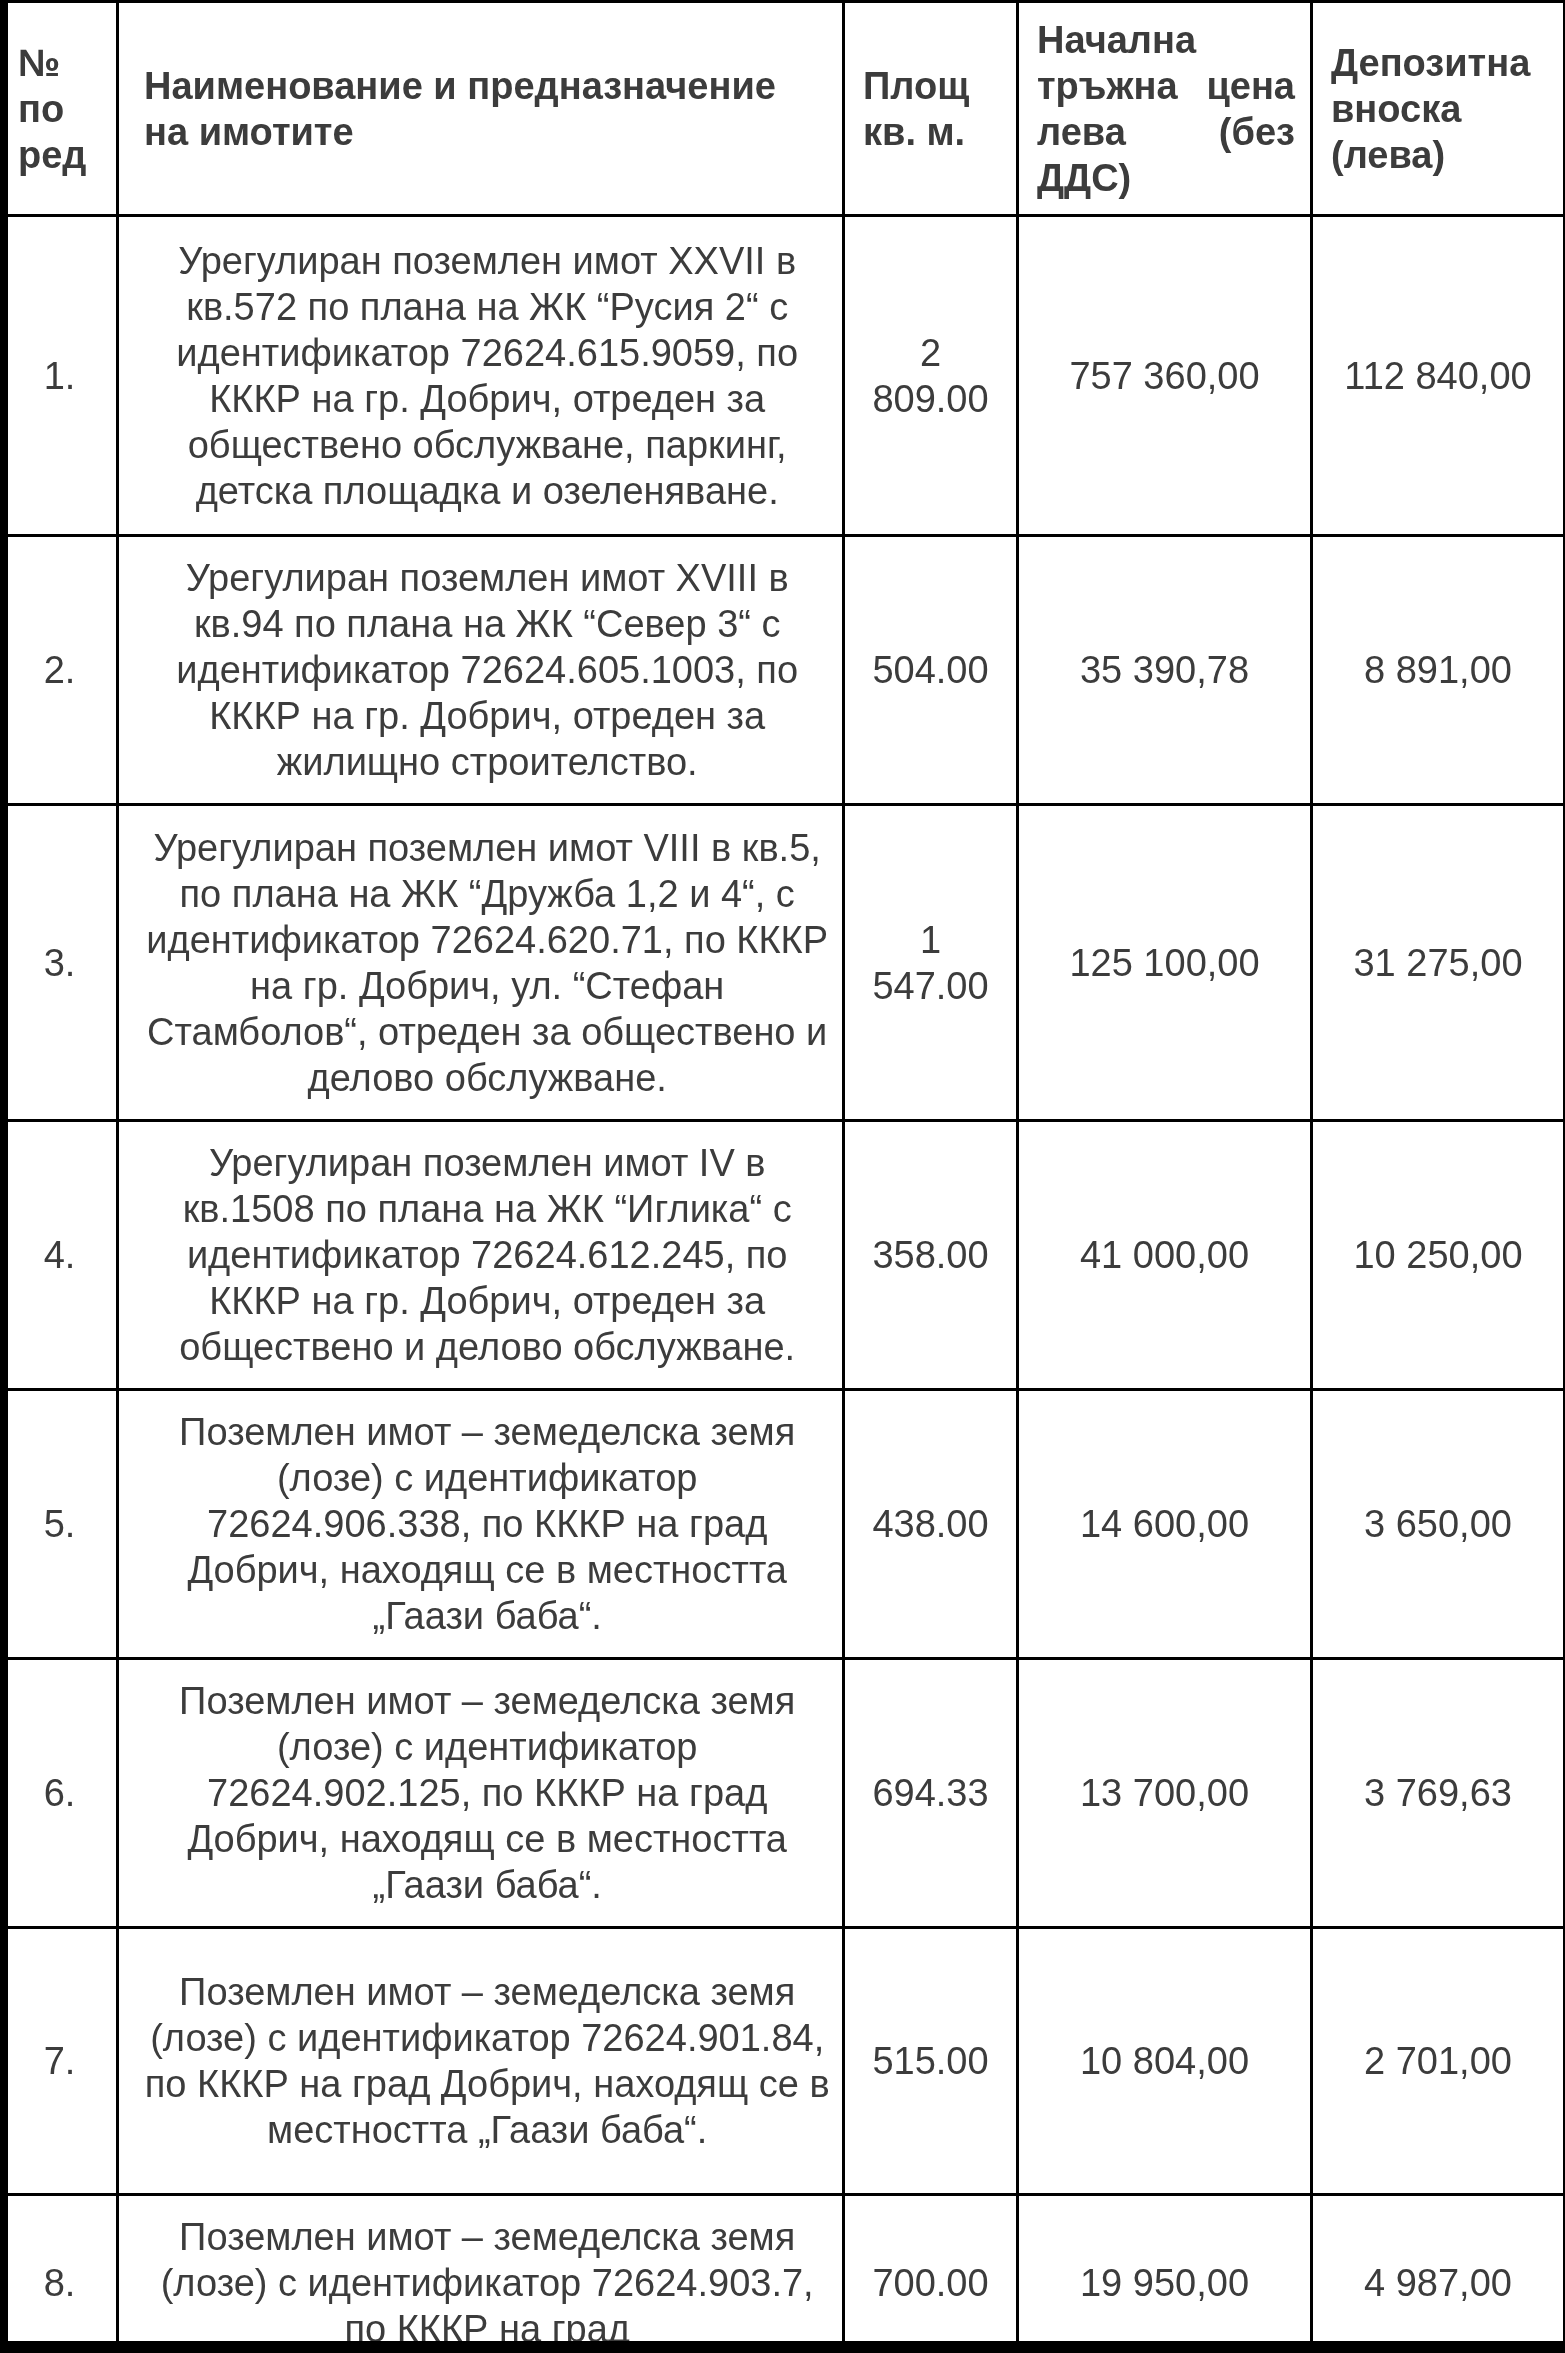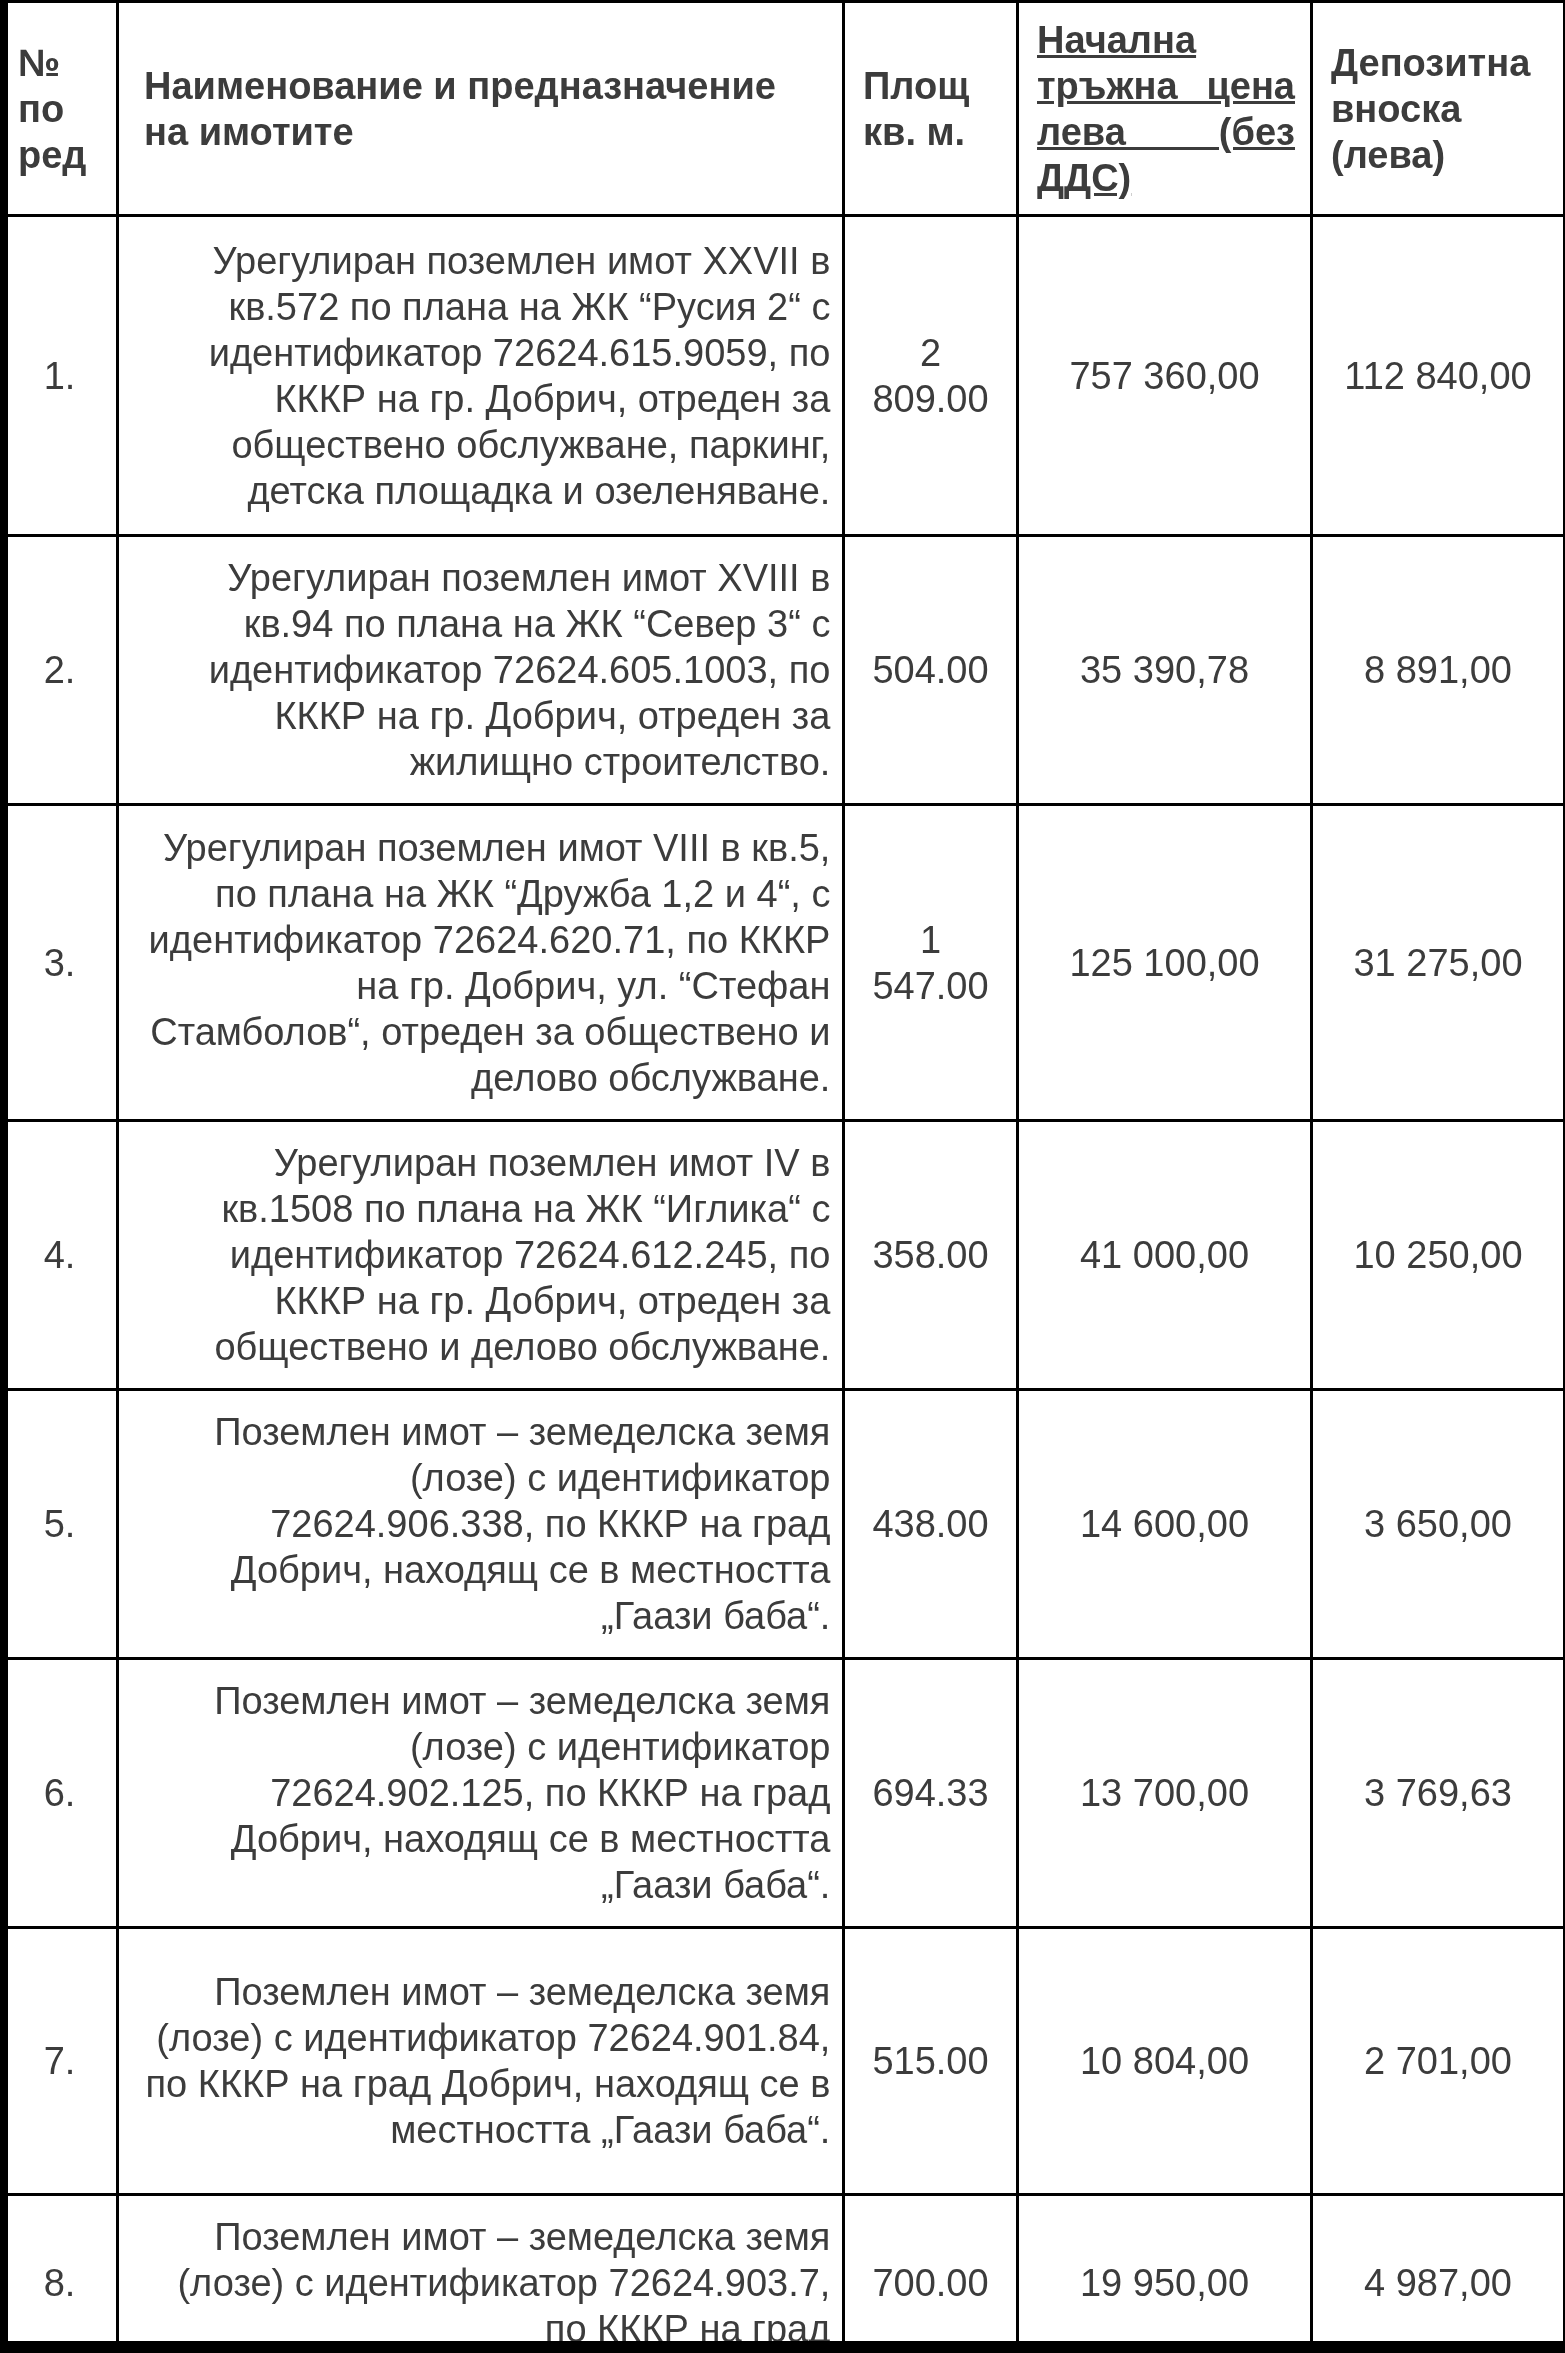--- a/index.html
+++ b/index.html
@@ -39,29 +39,29 @@
   col.c-deposit { width: 253px; }
 
   
   .doc-table th {
     font-weight: bold;
     text-align: left;
     padding: 8.3px 11.6px 8.3px 18px;
   }
   th.h-num  { white-space: pre-line; padding-left: 15px; }
   th.h-name { padding-left: 25px; }
-  th.h-price { text-align: justify; padding-right: 15px; text-decoration: underline; }
+  th.h-price { text-align: justify; padding-right: 15px; }
 
   
   td.c-num-cell {
     text-align: center;
     padding: 0 6.6px;
   }
   td.c-name-cell {
-    text-align: right;
+    text-align: center;
     padding: 18px 11.6px 18px 25px;
     vertical-align: middle;
   }
   td.c-area-cell, td.c-price-cell, td.c-deposit-cell {
     text-align: center;
     padding: 0 11.6px;
   }
   
   .left-bar {
     position: absolute;

